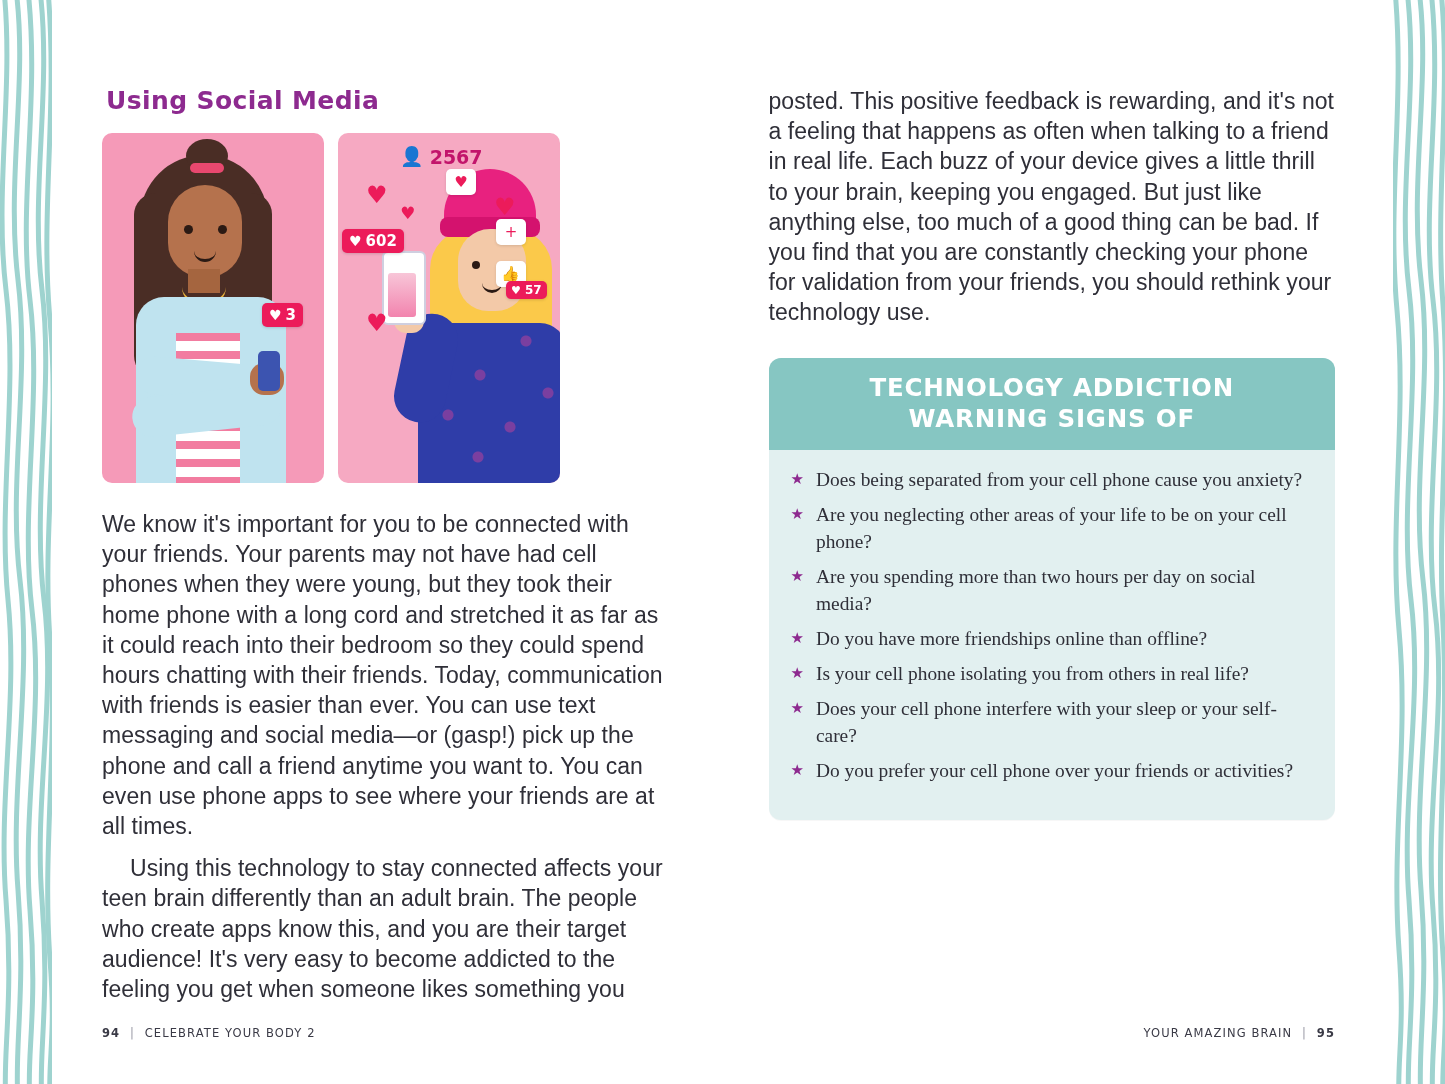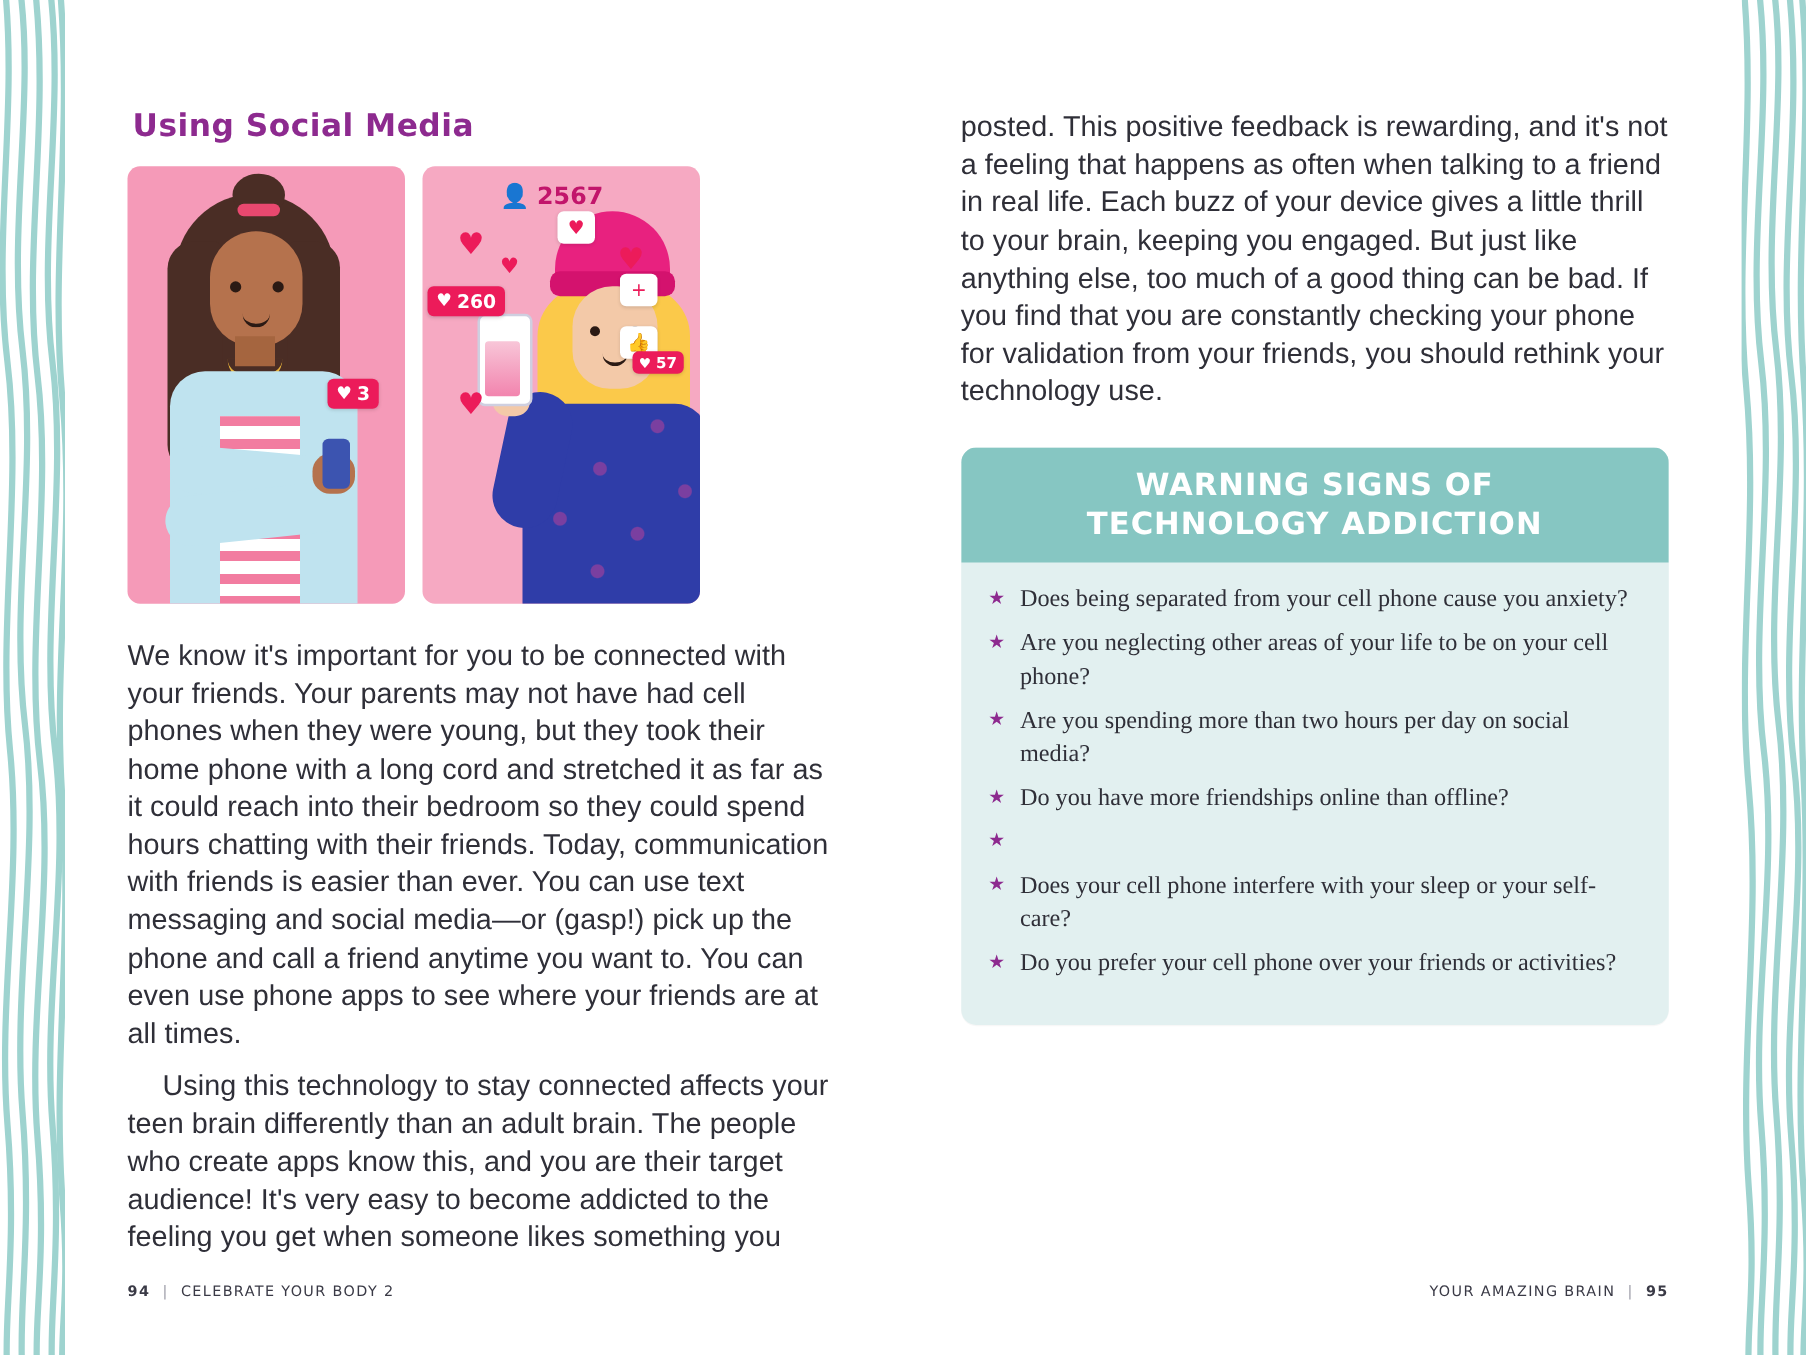--- a/index.html
+++ b/index.html
@@ -487,21 +487,21 @@
         <span class="fi heart small" style="left:62px; top:72px;">♥</span>
         <span class="fi heart" style="left:156px; top:62px;">♥</span>
         <span class="fi heart" style="left:28px; top:178px;">♥</span>
 
         <div class="fi chip" style="left:108px; top:36px;">♥</div>
         <div class="fi chip" style="left:158px; top:86px;">+</div>
         <div class="fi chip" style="left:158px; top:128px;">👍</div>
 
         <div class="fi badge" style="left:4px; top:96px;">
           <span class="g">♥</span>
-          <span>260</span>
+          <span>602</span>
         </div>
 
         <div class="fi badge" style="left:168px; top:148px; font-size:12px; padding:2px 5px;">
           <span class="g" style="font-size:11px">♥</span>
           <span>57</span>
         </div>
       </div>
     </div>
 
     <p class="body-text">We know it's important for you to be connected with your friends. Your parents may not have had cell phones when they were young, but they took their home phone with a long cord and stretched it as far as it could reach into their bedroom so they could spend hours chatting with their friends. Today, communication with friends is easier than ever. You can use text messaging and social media—or (gasp!) pick up the phone and call a friend anytime you want to. You can even use phone apps to see where your friends are at all times.</p>
@@ -513,22 +513,22 @@
       <span>CELEBRATE YOUR BODY 2</span>
     </div>
   </div>
 
   <div class="page page-right">
 
     <p class="body-text">posted. This positive feedback is rewarding, and it's not a feeling that happens as often when talking to a friend in real life. Each buzz of your device gives a little thrill to your brain, keeping you engaged. But just like anything else, too much of a good thing can be bad. If you find that you are constantly checking your phone for validation from your friends, you should rethink your technology use.</p>
 
     <div class="warnbox">
       <div class="warn-header">
+        <div>TECHNOLOGY ADDICTION</div>
         <div>WARNING SIGNS OF</div>
-        <div>TECHNOLOGY ADDICTION</div>
       </div>
       <div class="warn-body">
         <ul class="warn-list">
           <li>
             <span class="star">★</span>
             <span>Does being separated from your cell phone cause you anxiety?</span>
           </li>
           <li>
             <span class="star">★</span>
             <span>Are you neglecting other areas of your life to be on your cell phone?</span>
@@ -536,20 +536,21 @@
           <li>
             <span class="star">★</span>
             <span>Are you spending more than two hours per day on social media?</span>
           </li>
           <li>
             <span class="star">★</span>
             <span>Do you have more friendships online than offline?</span>
           </li>
           <li>
             <span class="star">★</span>
+            <span>Is your cell phone isolating you from others in real life?</span>
           </li>
           <li>
             <span class="star">★</span>
             <span>Does your cell phone interfere with your sleep or your self-care?</span>
           </li>
           <li>
             <span class="star">★</span>
             <span>Do you prefer your cell phone over your friends or activities?</span>
           </li>
         </ul>

